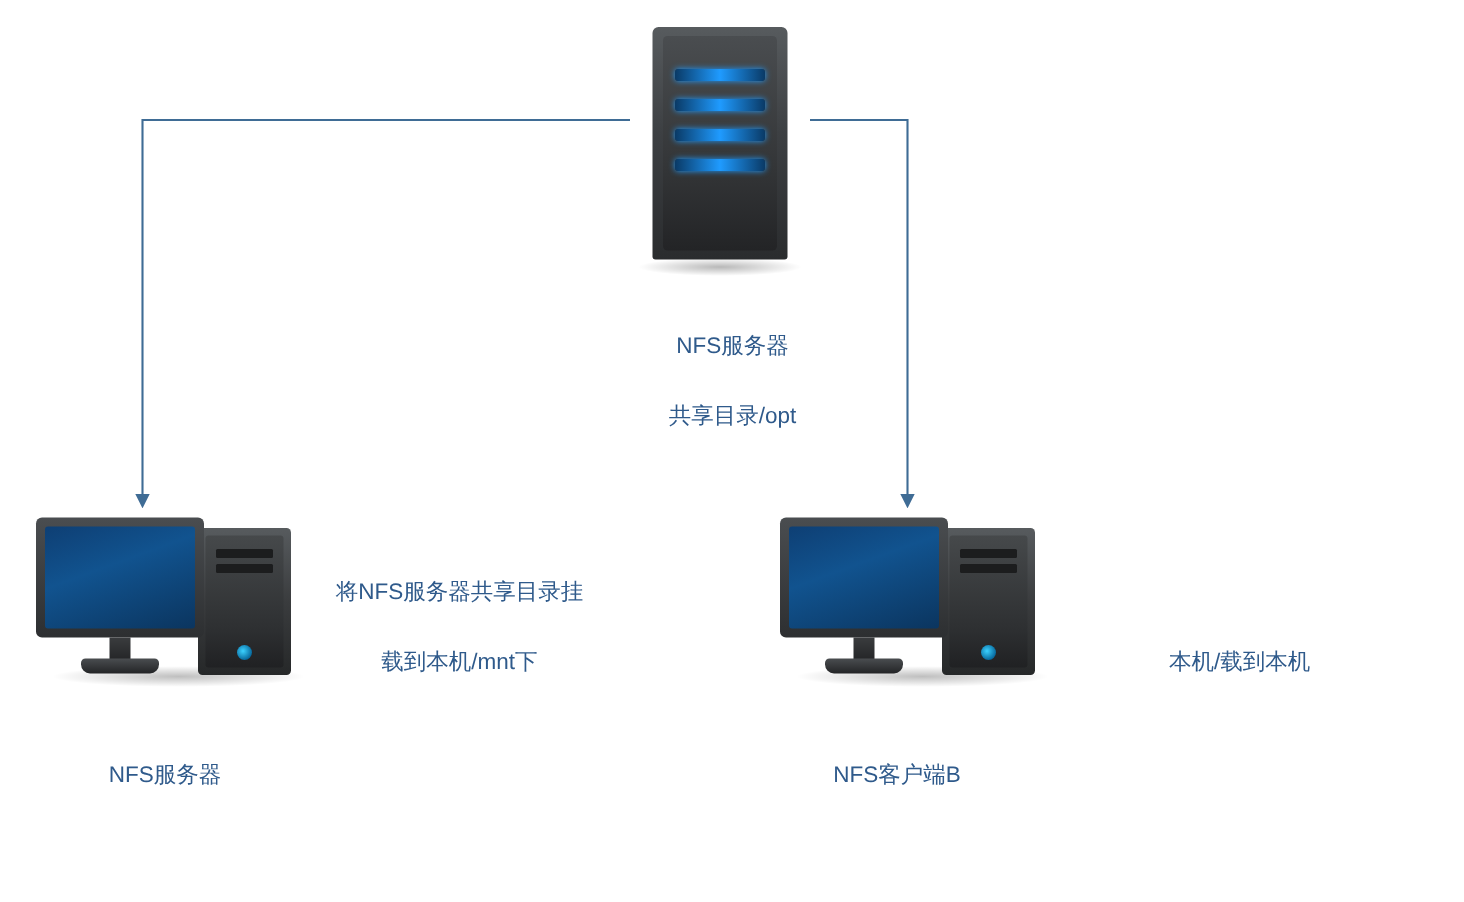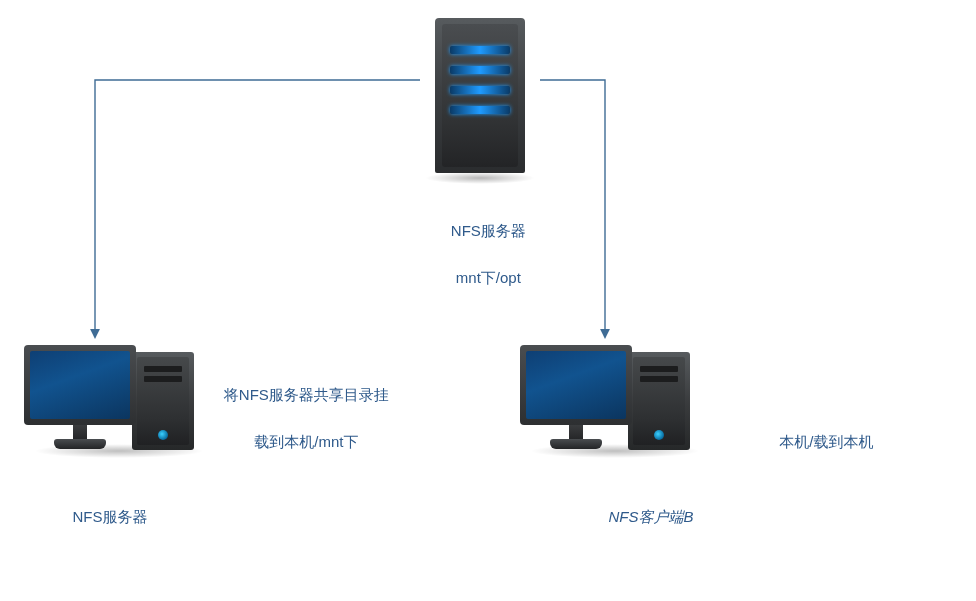--- a/index.html
+++ b/index.html
@@ -159,21 +159,21 @@
     <div class="foot-shadow"></div>
     <div class="body"></div>
     <div class="front"></div>
     <div class="slot" style="top:28px;"></div>
     <div class="slot" style="top:48px;"></div>
     <div class="slot" style="top:68px;"></div>
     <div class="slot" style="top:88px;"></div>
   </div>
   <div class="abs label" style="left:380px; top:196px; width:200px;">
     <span>NFS服务器</span><br>
-    <span>mnt下/opt</span>
+    <span>共享目录/opt</span>
   </div>
 
   <div class="abs client" style="left:24px; top:340px;">
     <div class="shadow"></div>
     <div class="tower"></div>
     <div class="tower-front"></div>
     <div class="drive" style="top:26px;"></div>
     <div class="drive" style="top:36px;"></div>
     <div class="pwr"></div>
     <div class="monitor"></div>
@@ -196,15 +196,15 @@
     <div class="pwr"></div>
     <div class="monitor"></div>
     <div class="screen"></div>
     <div class="stand-neck"></div>
     <div class="stand-base"></div>
   </div>
   <div class="abs label left" style="left:708px; top:360px; width:220px;">
     <br>
     <span>本机/载到本机</span>
   </div>
-  <div class="abs label" style="left:581px; top:505px; width:140px;font-style:italic;">NFS客户端B</div>
+  <div class="abs label" style="left:528px; top:505px; width:140px;">NFS客户端B</div>
 
 </div>
 
 </body></html>

